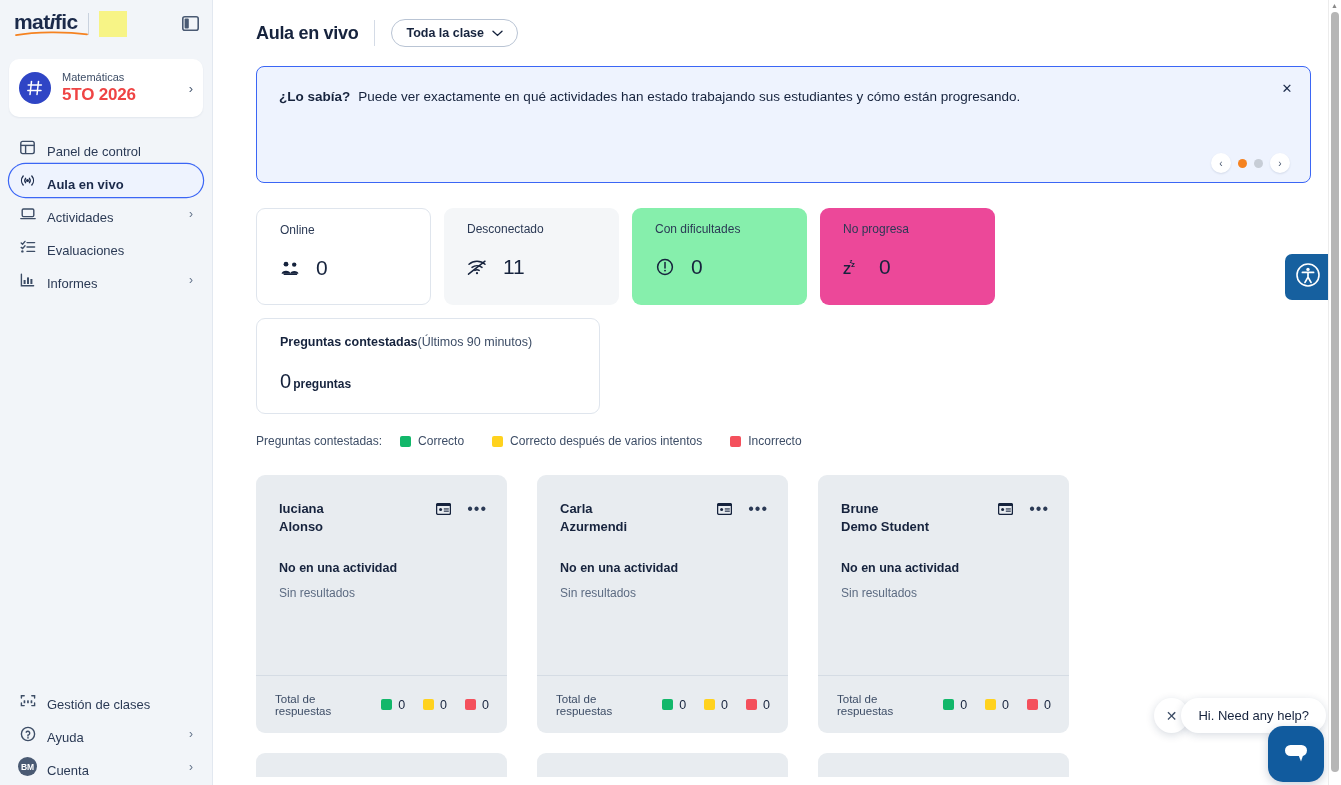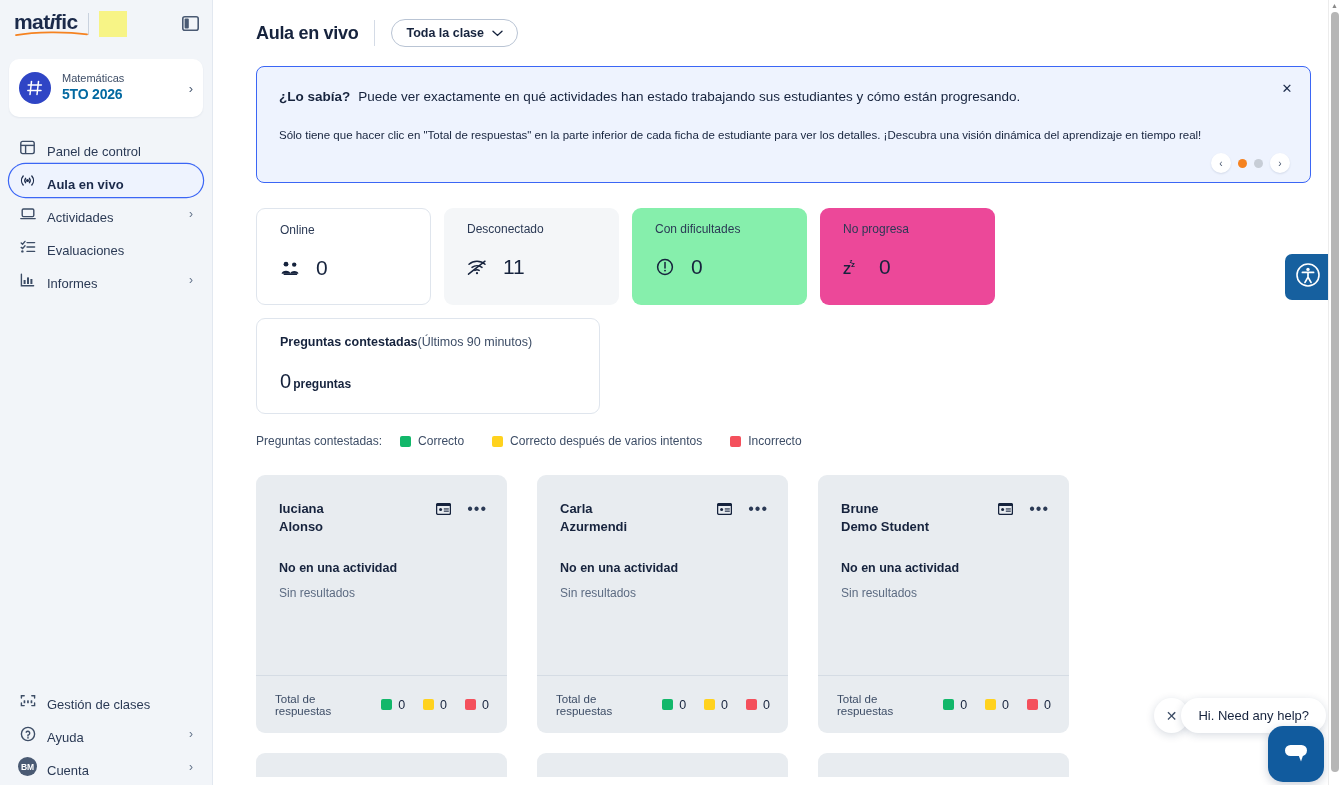--- a/index.html
+++ b/index.html
@@ -74,21 +74,21 @@
     cursor: pointer;
   }
   .class-avatar {
     width: 32px; height: 32px; border-radius: 50%;
     background: #2f45c5; color: #fff;
     display: flex; align-items: center; justify-content: center;
     flex: 0 0 32px;
   }
   .class-txt { line-height: 1.25; }
   .class-subject { font-size: 11px; color: #3d4d66; }
-  .class-name { font-size: 14px; font-weight: 700; color: #0369a1; letter-spacing: -0.2px;}
+  .class-name { font-size: 17px; font-weight: 700; color: #ef4444; letter-spacing: -0.2px;}
   .chev { margin-left: auto; color: #4a5a73; font-size: 13px; }
 
   .nav { margin-top: 14px; }
   .nav-item {
     display: flex; align-items: center;
     height: 33px; margin: 0 9px; padding: 0 10px;
     gap: 11px; cursor: pointer; border-radius: 17px;
     font-size: 13px; color: #2b3a55;
   }
   .nav-item + .nav-item { margin-top: 0px; }
@@ -447,21 +447,20 @@
               </svg>
           </span>
         </div>
       </div>
 
       <section class="banner">
         <div class="banner-close">✕</div>
         <div class="banner-l1">
           <b>¿Lo sabía?</b><span class="lead">Puede ver exactamente en qué actividades han estado trabajando sus estudiantes y cómo están progresando.</span>
         </div>
-        <div class="banner-l2">Sólo tiene que hacer clic en "Total de respuestas" en la parte inferior de cada ficha de estudiante para ver los detalles. ¡Descubra una visión dinámica del aprendizaje en tiempo real!</div>
         <div class="banner-nav">
           <div class="bn-btn">‹</div>
           <div class="bn-dot on"></div>
           <div class="bn-dot"></div>
           <div class="bn-btn">›</div>
         </div>
       </section>
 
       <section class="stats">
         <div class="stat online">

